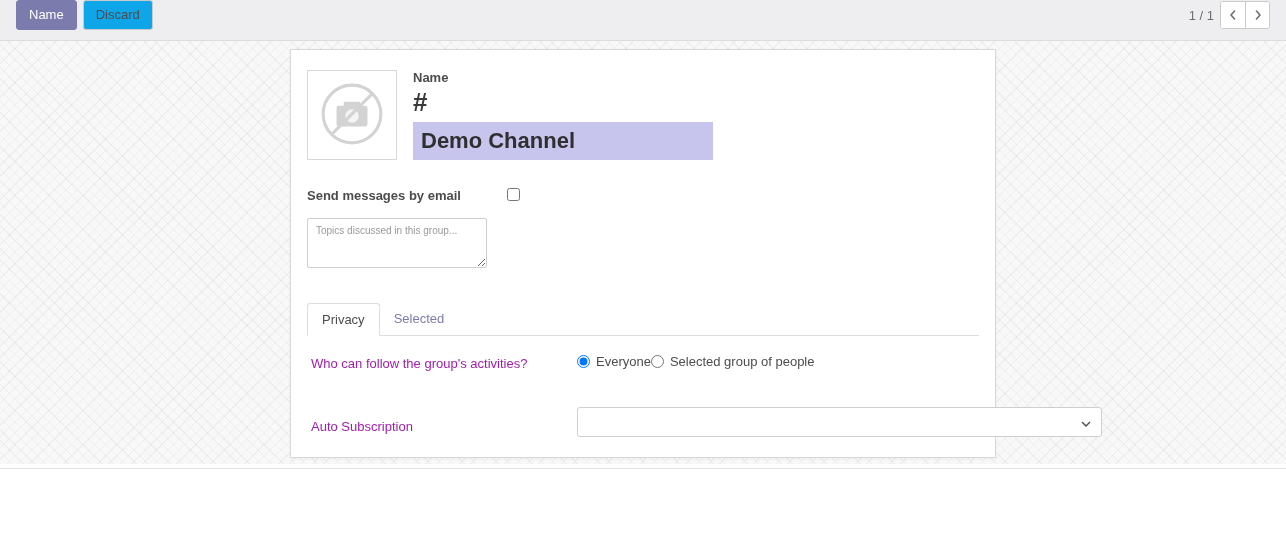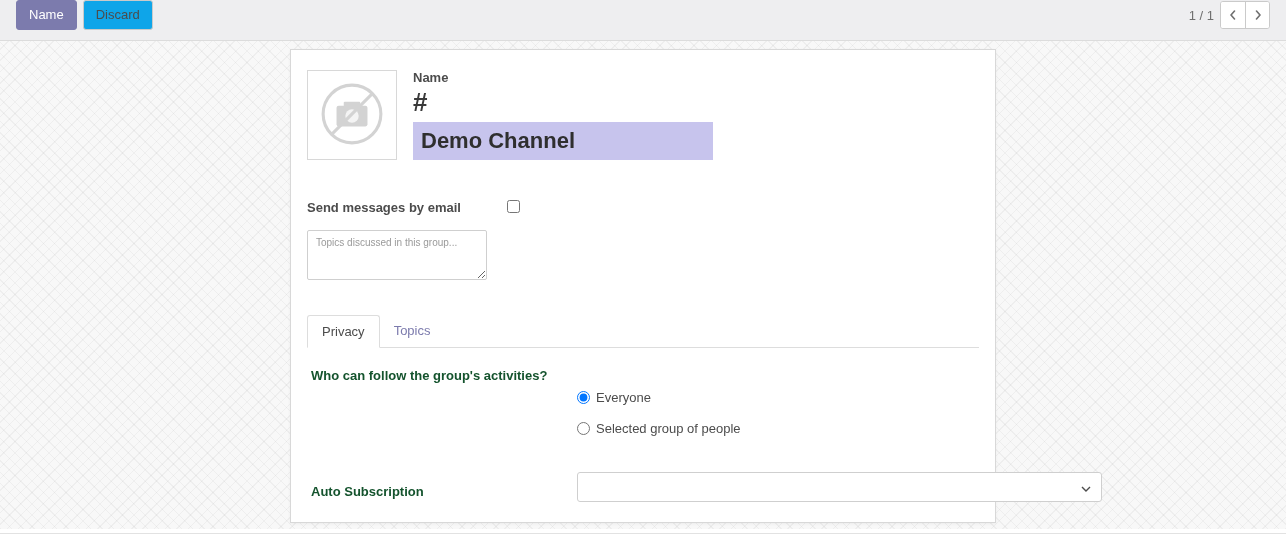--- a/index.html
+++ b/index.html
@@ -117,21 +117,21 @@
     border: none;
     padding: 6px 8px;
     width: 300px;
     margin-top: 4px;
   }
 
   .fieldgrid {
     display: grid;
     grid-template-columns: 180px 1fr;
     gap: 14px 16px;
-    margin-top: 38px;
+    margin-top: 26px;
     align-items: flex-start;
   }
   .fieldgrid .lbl { font-weight: 600; color: #4c4c4c; padding-top: 2px; }
   textarea.desc {
     width: 100%;
     height: 50px;
     border: 1px solid #cfcfcf;
     border-radius: 2px;
     padding: 6px 8px;
     font-family: inherit;
@@ -163,22 +163,22 @@
   }
   .tab.inactive { color: #7c7bad; }
 
   .tabpane {
     padding: 18px 4px 0 4px;
     display: grid;
     grid-template-columns: 260px 1fr;
     gap: 22px 6px;
     align-items: flex-start;
   }
-  .tabpane .lbl { font-weight: 700; color: #14532d; padding-top: 2px; }
-  .radiostack { display: flex; flex-direction: column; gap: 16px; margin-top: 24px; }
+  .tabpane .lbl { font-weight: 400; color: #a21caf; padding-top: 2px; }
+  .radiostack { display: flex; flex-direction: row; gap: 0; }
   .radiorow { display: flex; align-items: center; gap: 6px; color: #4c4c4c; }
   .radiorow input { margin: 0; }
 
   .pseudo-select {
     border: 1px solid #cfcfcf;
     border-radius: 3px;
     height: 30px;
     width: 525px;
     display: flex;
     align-items: center;
@@ -254,21 +254,21 @@
         <input type="checkbox" class="cb" style="">
       </div>
 
       <div>
         <textarea class="desc" placeholder="Topics discussed in this group..." style=""></textarea>
       </div>
     </div>
 
     <div class="tabs">
       <div class="tab active">Privacy</div>
-      <div class="tab inactive">Topics</div>
+      <div class="tab inactive">Selected</div>
     </div>
 
     <div class="tabpane">
       <div class="lbl">Who can follow the group's activities?</div>
       <div class="radiostack">
         <label class="radiorow">
           <input type="radio" name="follow" checked="" style="">
           <span>Everyone</span>
         </label>
         <label class="radiorow">

